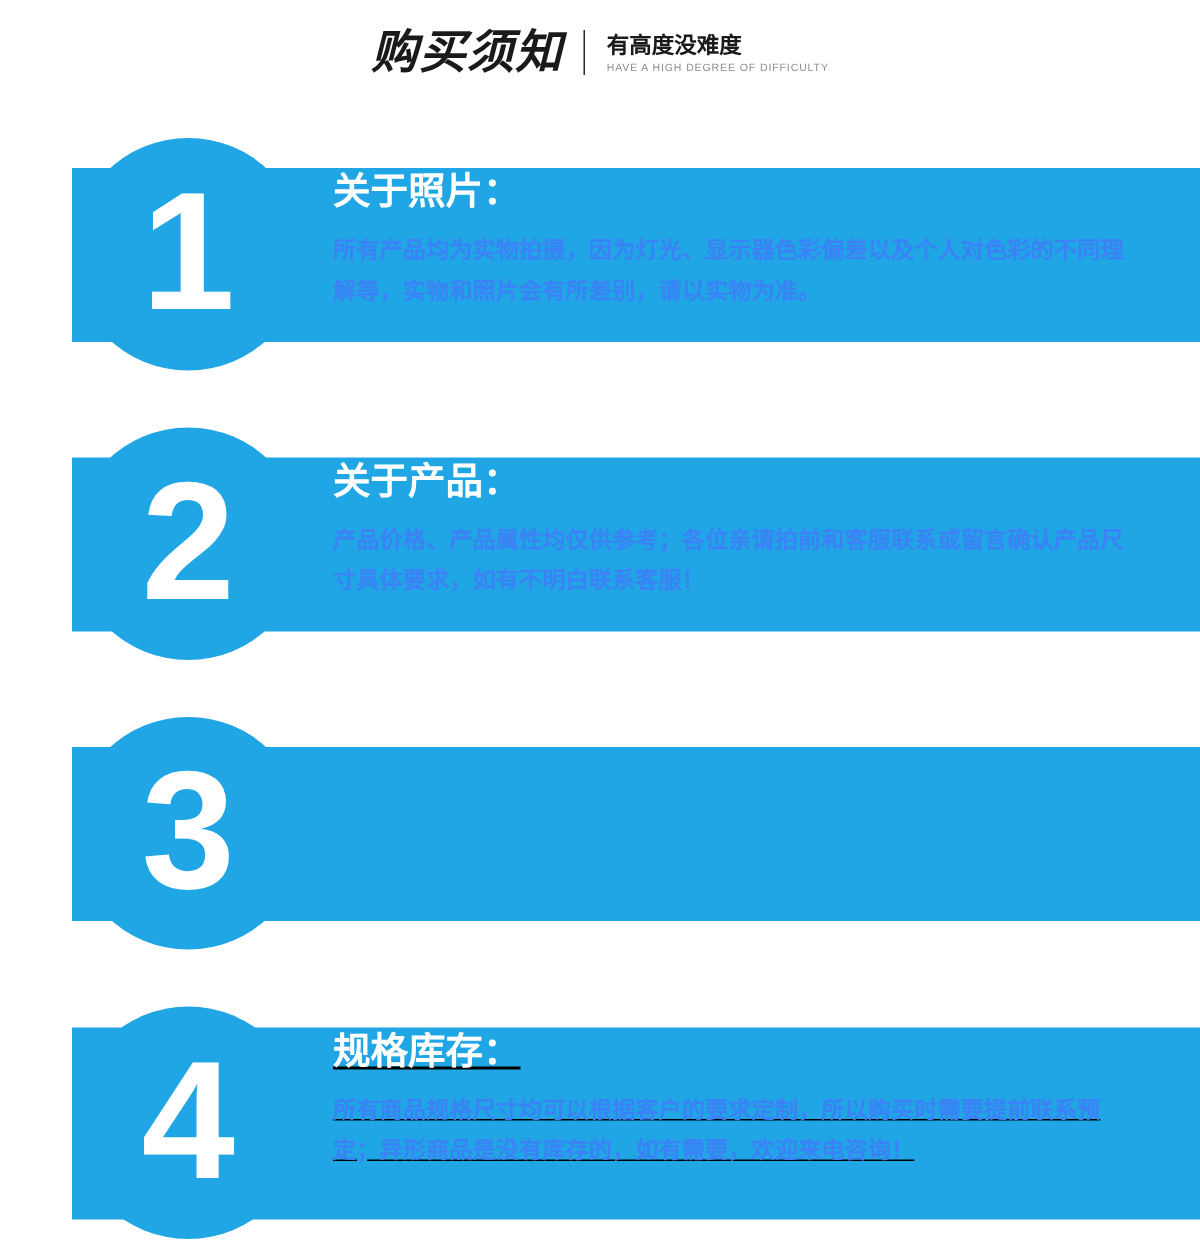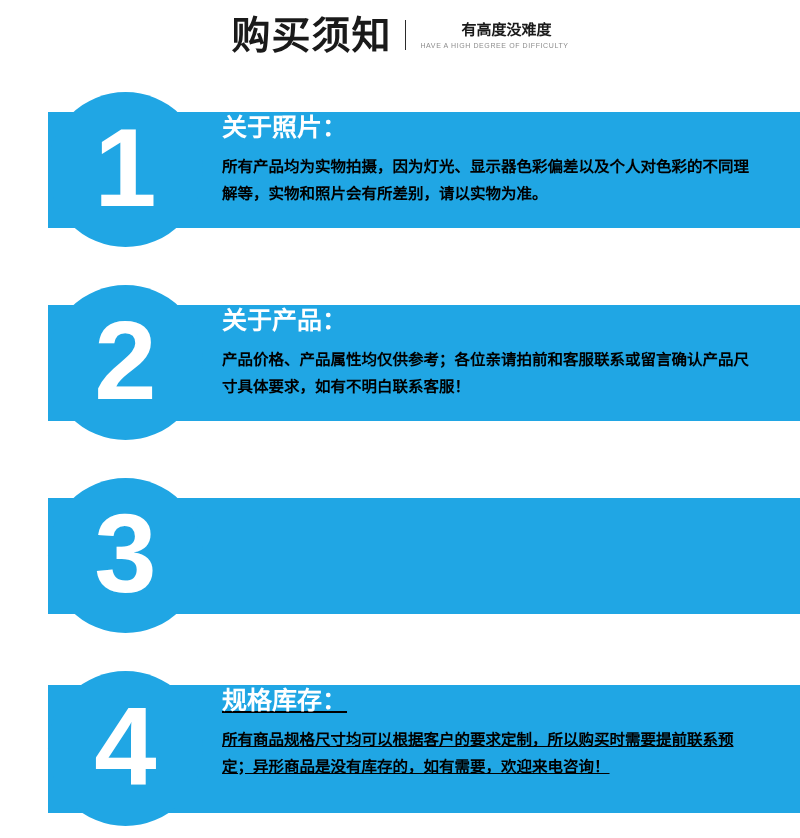--- a/index.html
+++ b/index.html
@@ -18,45 +18,45 @@
   
   .header {
     display: flex;
     align-items: center;
     justify-content: center;
     height: 62px;
     padding-top: 8px;
     box-sizing: border-box;
   }
   .header-title {
-    font-size: 39px;
+    font-size: 31px;
     font-weight: bold;
     color: #1a1a1a;
     letter-spacing: 1px;
     line-height: 1;
     font-family: "DejaVu Sans", "Liberation Sans", sans-serif;
+    font-style: italic;
   }
   .header-divider {
     width: 1px;
     height: 30px;
     background: #2b2b2b;
     margin: 0 14px;
   }
   .header-right {
     display: flex;
     flex-direction: column;
     justify-content: center;
   }
   .header-sub {
     font-size: 15px;
     font-weight: bold;
     color: #1a1a1a;
     line-height: 1.25;
     font-family: "DejaVu Sans", "Liberation Sans", sans-serif;
-    margin-left: 41px;
   }
   .header-sub-en {
     font-size: 7px;
     color: #8d8d8d;
     letter-spacing: 0.6px;
     margin-top: 3px;
     font-family: "Liberation Sans", sans-serif;
   }
 
   
@@ -114,21 +114,21 @@
   }
   .sec-title {
     color: #ffffff;
     font-size: 25px;
     font-weight: bold;
     margin: 0 0 12px 0;
     line-height: 1.1;
     font-family: "DejaVu Sans", "Liberation Sans", sans-serif;
   }
   .sec-body {
-    color: #000000;
+    color: #3b82f6;
     font-size: 15.5px;
     line-height: 1.75;
     font-weight: bold;
     font-family: "DejaVu Sans", "Liberation Sans", sans-serif;
   }
   .sec-4 .content { top: 16px; text-decoration: underline; }
   .sec-4 .band { top: 14px; height: 128px; }
 </style>
 </head>
 <body>

